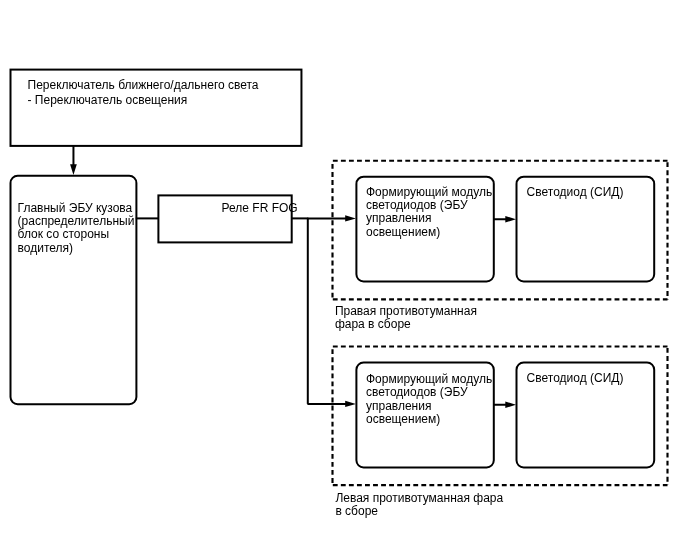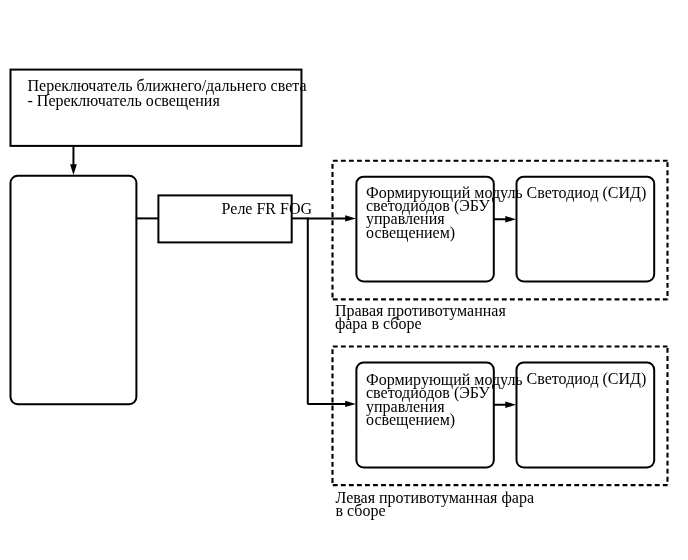--- a/index.html
+++ b/index.html
@@ -2,21 +2,21 @@
 <html><head>
 <meta charset="utf-8">
 <title>Block diagram</title>
 <style>
   html,body{margin:0;padding:0;background:#ffffff;}
   body{width:688px;height:560px;
        font-family:"Liberation Sans",sans-serif;
        text-rendering:optimizeLegibility;}
   #stage{position:relative;width:688px;height:560px;overflow:hidden;background:#ffffff;}
   svg#wires{position:absolute;left:0;top:0;width:688px;height:560px;}
-  .txtblock{position:absolute;font-size:16px;color:#000000;white-space:pre;line-height:13.4px;font-family:Liberation Serif, serif;}
+  .txtblock{position:absolute;font-size:12px;color:#000000;white-space:pre;line-height:13.4px;}
   .txtblock .ln{display:block;}
   .gap{margin-top:2px;}
   .cap{line-height:12.7px;}
 </style>
 </head>
 <body>
 
 <div id="stage">
 
   <svg id="wires" viewBox="0 0 688 560">
@@ -60,20 +60,21 @@
       <path d="M70.1 164.2 L76.8 164.2 L73.45 175.1 Z"></path>
       <path d="M345.2 215.2 L355.9 218.4 L345.2 221.6 Z"></path>
       <path d="M345.2 400.7 L355.9 403.9 L345.2 407.1 Z"></path>
       <path d="M505.3 216.0 L516.0 219.25 L505.3 222.5 Z"></path>
       <path d="M505.3 401.5 L516.0 404.75 L505.3 408.0 Z"></path>
     </g>
   </svg>
 
   <div class="txtblock" style="left:27.5px; top:78.5px;"><span class="ln">Переключатель ближнего/дальнего света</span><span class="ln gap">- Переключатель освещения</span></div>
 
+  <div class="txtblock" style="left:17.6px; top:201.5px;"><span class="ln">Главный ЭБУ кузова</span><span class="ln">(распределительный</span><span class="ln">блок со стороны</span><span class="ln">водителя)</span></div>
 
   <div class="txtblock" style="left:179.6px; top:201.5px;padding-left:42px;"><span class="ln">Реле FR FOG</span></div>
 
   <div class="txtblock" style="left:366.0px; top:185.6px;"><span class="ln">Формирующий модуль</span><span class="ln">светодиодов (ЭБУ</span><span class="ln">управления</span><span class="ln">освещением)</span></div>
 
   <div class="txtblock" style="left:526.6px; top:185.5px;"><span class="ln">Светодиод (СИД)</span></div>
 
   <div class="txtblock" style="left:366.0px; top:372.8px;"><span class="ln">Формирующий модуль</span><span class="ln">светодиодов (ЭБУ</span><span class="ln">управления</span><span class="ln">освещением)</span></div>
 
   <div class="txtblock" style="left:526.6px; top:371.6px;"><span class="ln">Светодиод (СИД)</span></div>

